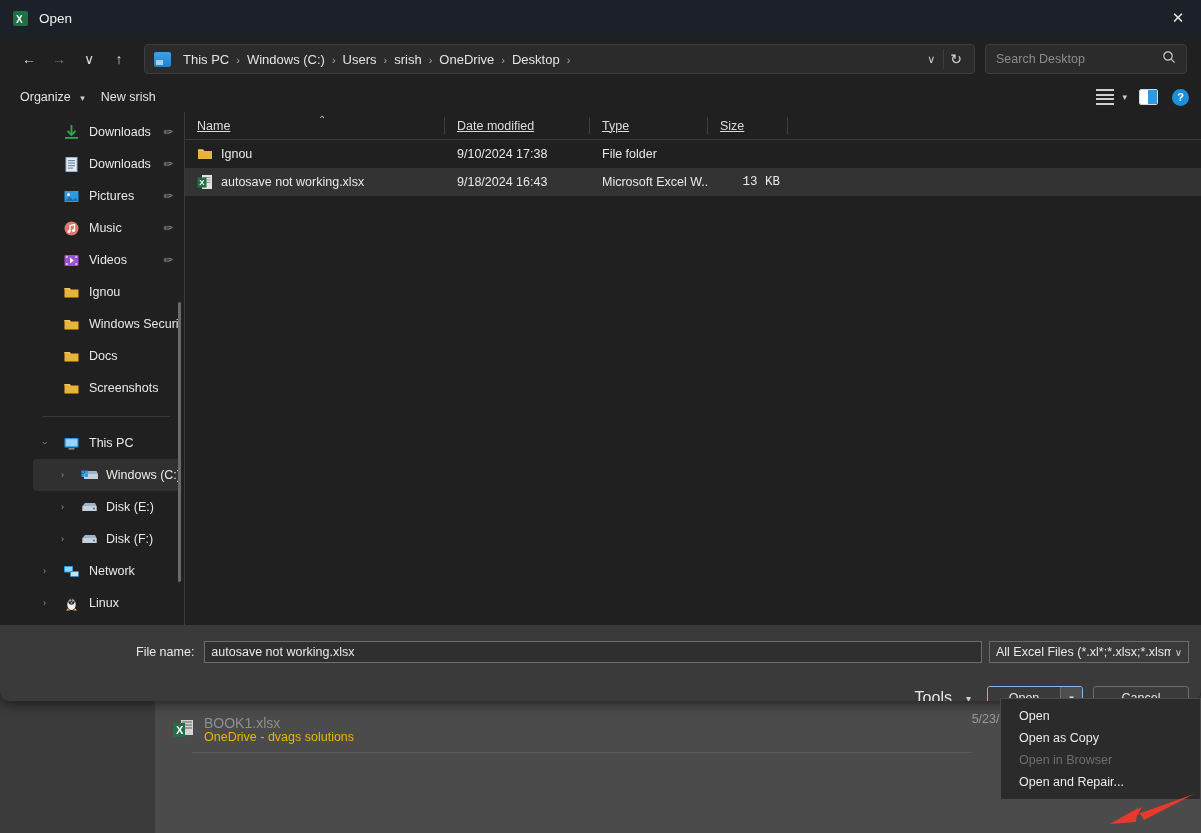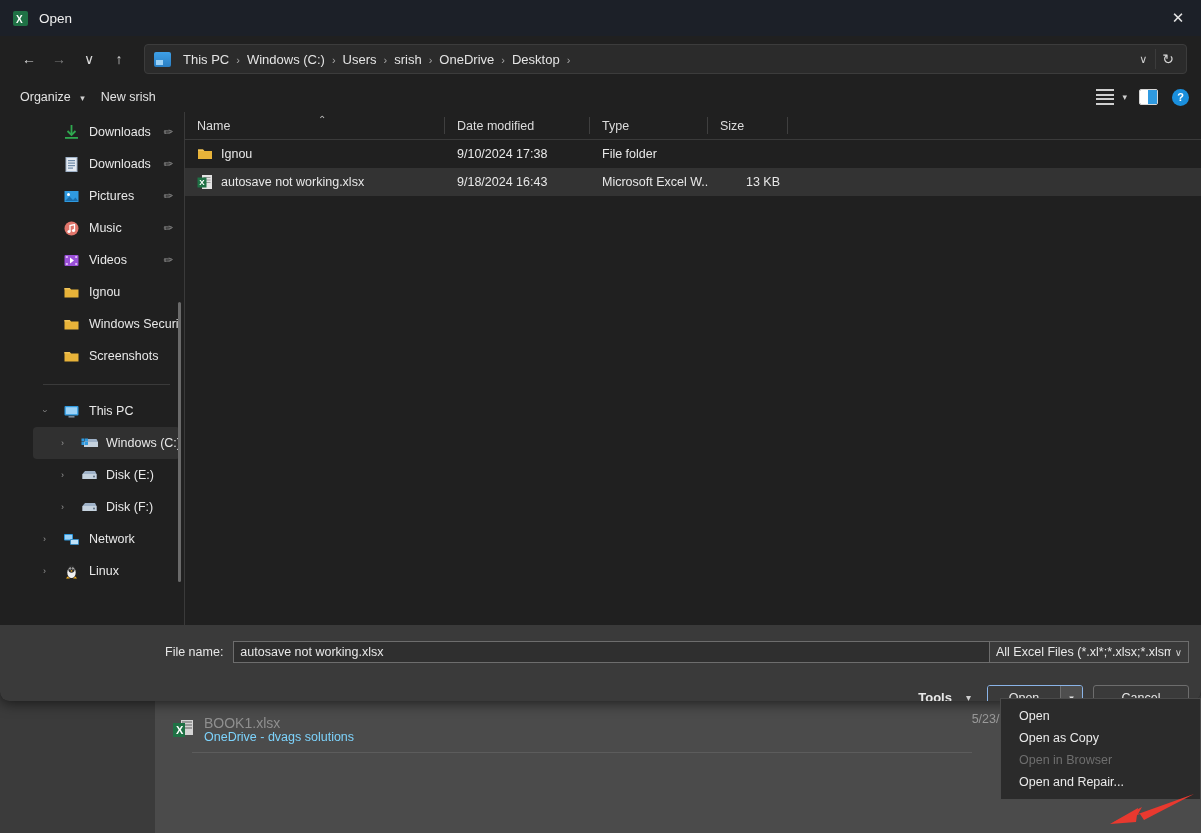--- a/index.html
+++ b/index.html
@@ -12,21 +12,21 @@
 
   
   #bg { position: absolute; inset: 0; background: #4b4b4b; }
   #bg-left { position: absolute; left: 0; top: 0; width: 155px; height: 833px; background: #3b3b3b; }
   #bg-recent {
     position: absolute; left: 172px; top: 700px; width: 1010px; height: 60px;
     display: flex; align-items: center;
   }
   #bg-recent .xl-ico { width: 22px; height: 24px; position: relative; margin-right: 10px; }
   #bg-recent .name { color: #8f8f8f; font-size: 14px; line-height: 14px; }
-  #bg-recent .sub { color: #7dd3fc; font-size: 12.5px; margin-top: 0; }
+  #bg-recent .sub { color: #eab308; font-size: 12.5px; margin-top: 0; }
   #bg-recent .date { position: absolute; right: 120px; top: 12px; color: #9a9a9a; font-size: 12.5px; }
   #bg-rule { position: absolute; left: 192px; top: 752px; width: 780px; height: 1px; background: #5c5c5c; }
 
   
   #dialog {
     position: absolute; left: 0; top: 0; width: 1201px; height: 701px;
     background: #202020;
     border-bottom-left-radius: 9px; border-bottom-right-radius: 9px;
     overflow: hidden;
     box-shadow: 0 2px 14px rgba(0,0,0,.6);
@@ -112,54 +112,54 @@
   .side-item.child { padding-left: 48px; }
   .side-item.child .ico { margin-right: 8px; }
   #side-sep { height: 1px; background: #3a3a3a; margin: 12px 14px 10px 14px; }
   #side-scroll { position: absolute; right: 3px; top: 190px; width: 3px; height: 280px; background: #6a6a6a; border-radius: 2px; }
 
   
   #filelist { flex: 1; border-left: 1px solid #3a3a3a; position: relative; }
   #sortcaret { position: absolute; left: 133px; top: 2px; color: #bdbdbd; font-size: 10px; }
   #columns { display: flex; height: 28px; align-items: center; border-bottom: 1px solid #3a3a3a; }
   .col { color: #dcdcdc; font-size: 12.5px; padding-left: 12px; position: relative; height: 100%;
-    display: flex; align-items: center; cursor: pointer; }
+    display: flex; align-items: center; cursor: pointer; text-decoration: underline; }
   .col::after { content:""; position:absolute; right:0; top:5px; bottom:5px; width:1px; background:#3f3f3f; }
   .col.c-name { width: 260px; }
   .col.c-date { width: 145px; }
   .col.c-type { width: 118px; }
   .col.c-size { width: 80px; }
   .row { display: flex; height: 28px; align-items: center; cursor: pointer; }
   .row.sel { background: #333333; }
   .cell { font-size: 12.5px; color: #e8e8e8; padding-left: 12px; display: flex; align-items: center; }
   .cell.c-name { width: 260px; }
   .cell.c-date { width: 145px; }
   .cell.c-type { width: 118px; overflow: hidden; white-space: nowrap; }
-  .cell.c-size { width: 80px; justify-content: flex-end; padding-right: 8px; }
+  .cell.c-size { width: 80px; justify-content: flex-end; padding-right: 8px; font-family: Liberation Mono, monospace; }
   .cell .ico { width: 16px; height: 16px; margin-right: 8px; flex: 0 0 16px; }
 
   
   #footer { height: 126px; background: #3a3a3a; position: relative;
     border-bottom-left-radius: 9px; border-bottom-right-radius: 9px; }
-  #filename-row { display: flex; align-items: center; padding-top: 16px; margin-left: 29px; }
+  #filename-row { display: flex; align-items: center; padding-top: 16px; }
   #filename-label { color: #e8e8e8; font-size: 12.5px; margin-left: 136px; margin-right: 10px; }
   #filename-input {
     width: 778px; height: 22px; background: #2f2f2f; border: 1px solid #6d6d6d;
     color: #e8e8e8; font-size: 12.5px; padding: 0 6px; outline: none;
     font-family: "Liberation Sans", sans-serif;
   }
   #filter-select {
     position: absolute; right: 12px; top: 16px; width: 200px; height: 22px;
     background: #3a3a3a; border: 1px solid #6d6d6d; color: #e8e8e8; font-size: 12.5px;
     display: flex; align-items: center; padding: 0 6px; cursor: pointer; overflow: hidden; white-space: nowrap;
   }
   #filter-select .cv { flex: 1; overflow: hidden; }
   #filter-select .cr { color: #cfcfcf; font-size: 10px; margin-left: 4px; }
   #buttons-row { position: absolute; right: 12px; top: 60px; display: flex; align-items: center; gap: 0; }
-  #tools-btn { color: #e8e8e8; font-size: 13px; padding: 4px 6px; cursor: pointer; font-weight: bold; }
+  #tools-btn { color: #e8e8e8; font-size: 16px; padding: 4px 6px; cursor: pointer; }
   #tools-caret { color: #cfcfcf; font-size: 10px; margin: 0 16px 0 8px; cursor: pointer; }
   #open-split { display: flex; height: 25px; border: 1px solid #8ab4e8; border-radius: 3px; overflow: hidden; cursor: pointer; }
   #open-main { width: 72px; background: #3a3a3a; color: #e8e8e8; font-size: 12.5px;
     display: flex; align-items: center; justify-content: center; }
   #open-arrow { width: 22px; background: #4e4e4e; border-left: 1px solid #6d6d6d;
     display: flex; align-items: center; justify-content: center; color: #dcdcdc; font-size: 9px; }
   #cancel-btn { width: 96px; height: 25px; margin-left: 10px; border: 1px solid #6d6d6d; border-radius: 3px;
     background: #3a3a3a; color: #e8e8e8; font-size: 12.5px;
     display: flex; align-items: center; justify-content: center; cursor: pointer; }
 
@@ -218,20 +218,29 @@
     <span class="navbtn">∨</span>
     <span class="navbtn">↑</span>
 
     <div id="addressbar">
       <span id="addr-ico"></span>
       <span id="crumbs"><span class="crumb">This PC</span><span class="crumb-sep">›</span><span class="crumb">Windows (C:)</span><span class="crumb-sep">›</span><span class="crumb">Users</span><span class="crumb-sep">›</span><span class="crumb">srish</span><span class="crumb-sep">›</span><span class="crumb">OneDrive</span><span class="crumb-sep">›</span><span class="crumb">Desktop</span><span class="crumb-sep">›</span></span>
       <span id="addr-drop">∨</span>
       <span id="refresh-btn">↻</span>
     </div>
 
+    <div id="searchbox">
+      <input placeholder="Search Desktop" style="">
+      <span>
+        <svg width="14" height="14" viewBox="0 0 14 14">
+          <circle cx="6" cy="6" r="4.2" stroke="#c9c9c9" stroke-width="1.2" fill="none"></circle>
+          <line x1="9.2" y1="9.2" x2="12.6" y2="12.6" stroke="#c9c9c9" stroke-width="1.2"></line>
+        </svg>
+      </span>
+    </div>
   </div>
 
   <div id="toolbar">
     <span class="tbitem">
       <span>Organize</span>
       <span style="font-size:9px;margin-left:6px;color:#cfcfcf;">▾</span>
     </span>
     <span class="tbitem">New srish</span>
 
     <span id="toolbar-right">
@@ -311,20 +320,27 @@
                 <path d="M1.5 4 H6.5 L8 5.6 H1.5 Z" fill="#f0c45a"></path>
               </svg></span>
             <span>Ignou</span>
           </div>
           <div class="side-item">
             <span class="ico"><svg width="17" height="17" viewBox="0 0 17 17">
                 <path d="M1.5 4 H6.5 L8 5.6 H15.5 V13.5 H1.5 Z" fill="#e8b339"></path>
                 <path d="M1.5 4 H6.5 L8 5.6 H1.5 Z" fill="#f0c45a"></path>
               </svg></span>
             <span>Windows Securi</span>
+          </div>
+          <div class="side-item">
+            <span class="ico"><svg width="17" height="17" viewBox="0 0 17 17">
+                <path d="M1.5 4 H6.5 L8 5.6 H15.5 V13.5 H1.5 Z" fill="#e8b339"></path>
+                <path d="M1.5 4 H6.5 L8 5.6 H1.5 Z" fill="#f0c45a"></path>
+              </svg></span>
+            <span>Docs</span>
           </div>
           <div class="side-item">
             <span class="ico"><svg width="17" height="17" viewBox="0 0 17 17">
                 <path d="M1.5 4 H6.5 L8 5.6 H15.5 V13.5 H1.5 Z" fill="#e8b339"></path>
                 <path d="M1.5 4 H6.5 L8 5.6 H1.5 Z" fill="#f0c45a"></path>
               </svg></span>
             <span>Screenshots</span>
           </div>
         </div>
       <div id="side-sep"></div>

